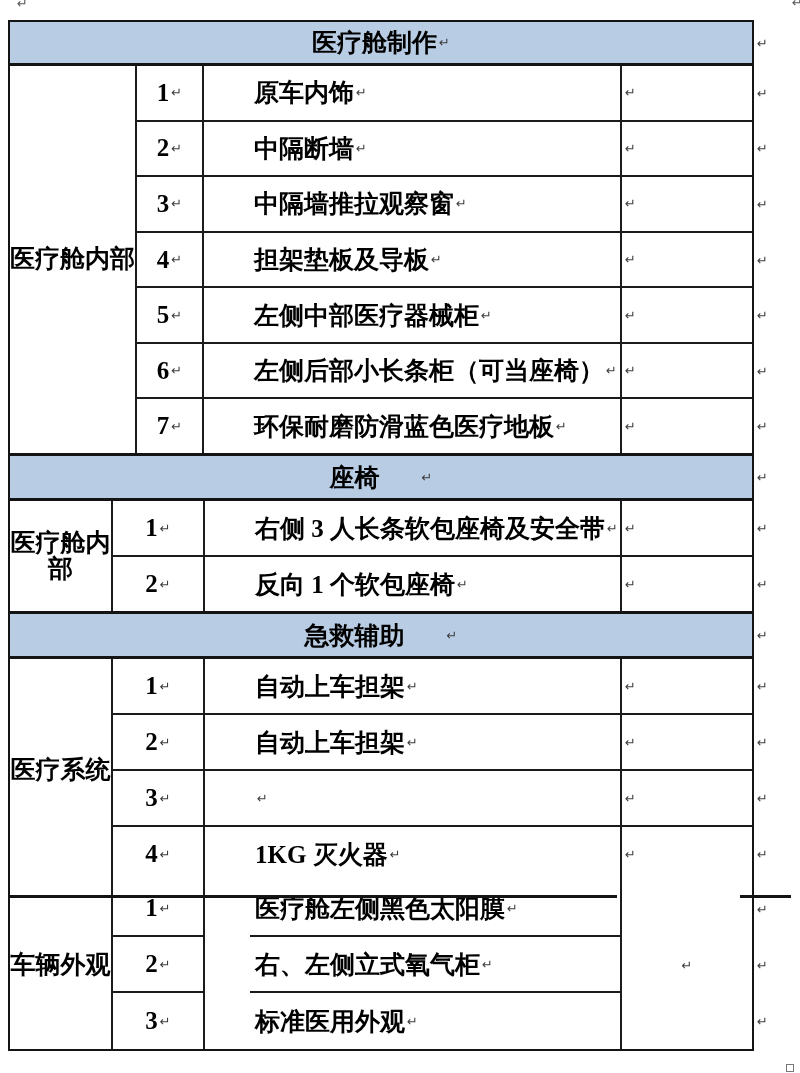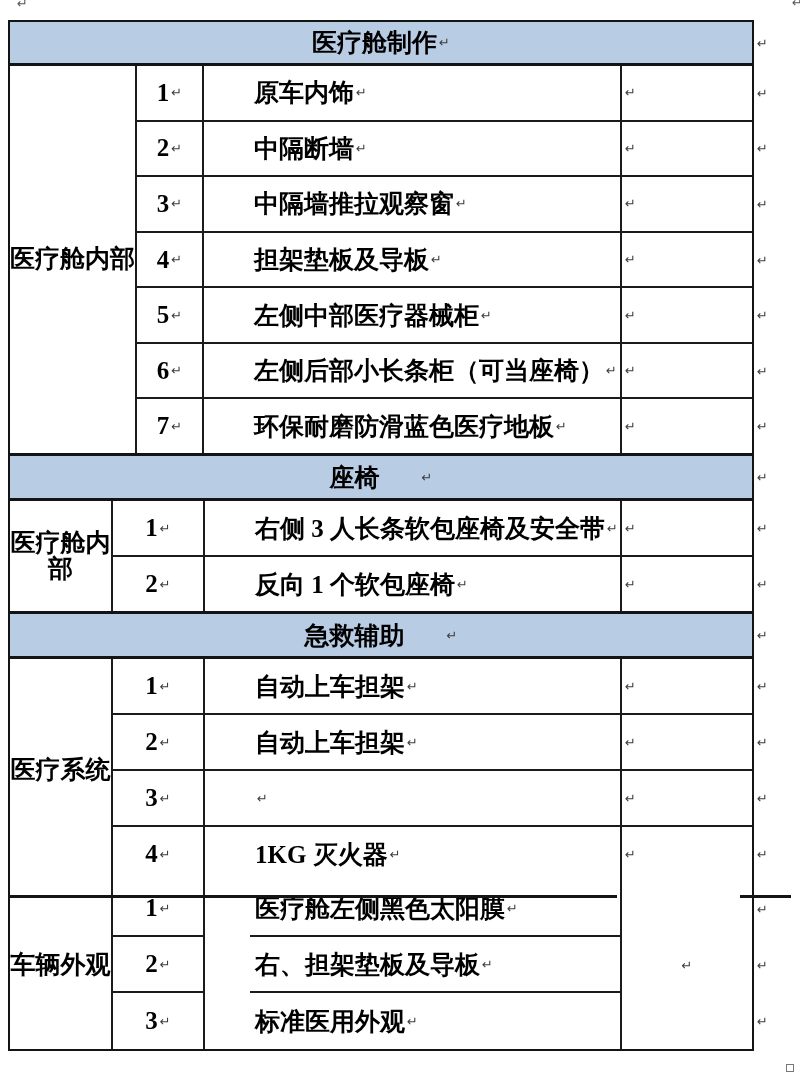--- a/index.html
+++ b/index.html
@@ -352,21 +352,21 @@
           </div>
         <div class="valspacer"></div>
         <span class="rmark">↵</span>
       </div>
       <div class="row s4bb">
         <div class="num w2">
             <span>2</span>
             <span class="pmark">↵</span>
           </div>
         <div class="desc">
-            <span>右、担架垫板及导板</span>
+            <span>右、左侧立式氧气柜</span>
             <span class="pmark">↵</span>
           </div>
         <div class="valspacer"></div>
         <span class="rmark">↵</span>
       </div>
       <div class="row">
         <div class="num w2">
             <span>3</span>
             <span class="pmark">↵</span>
           </div>

